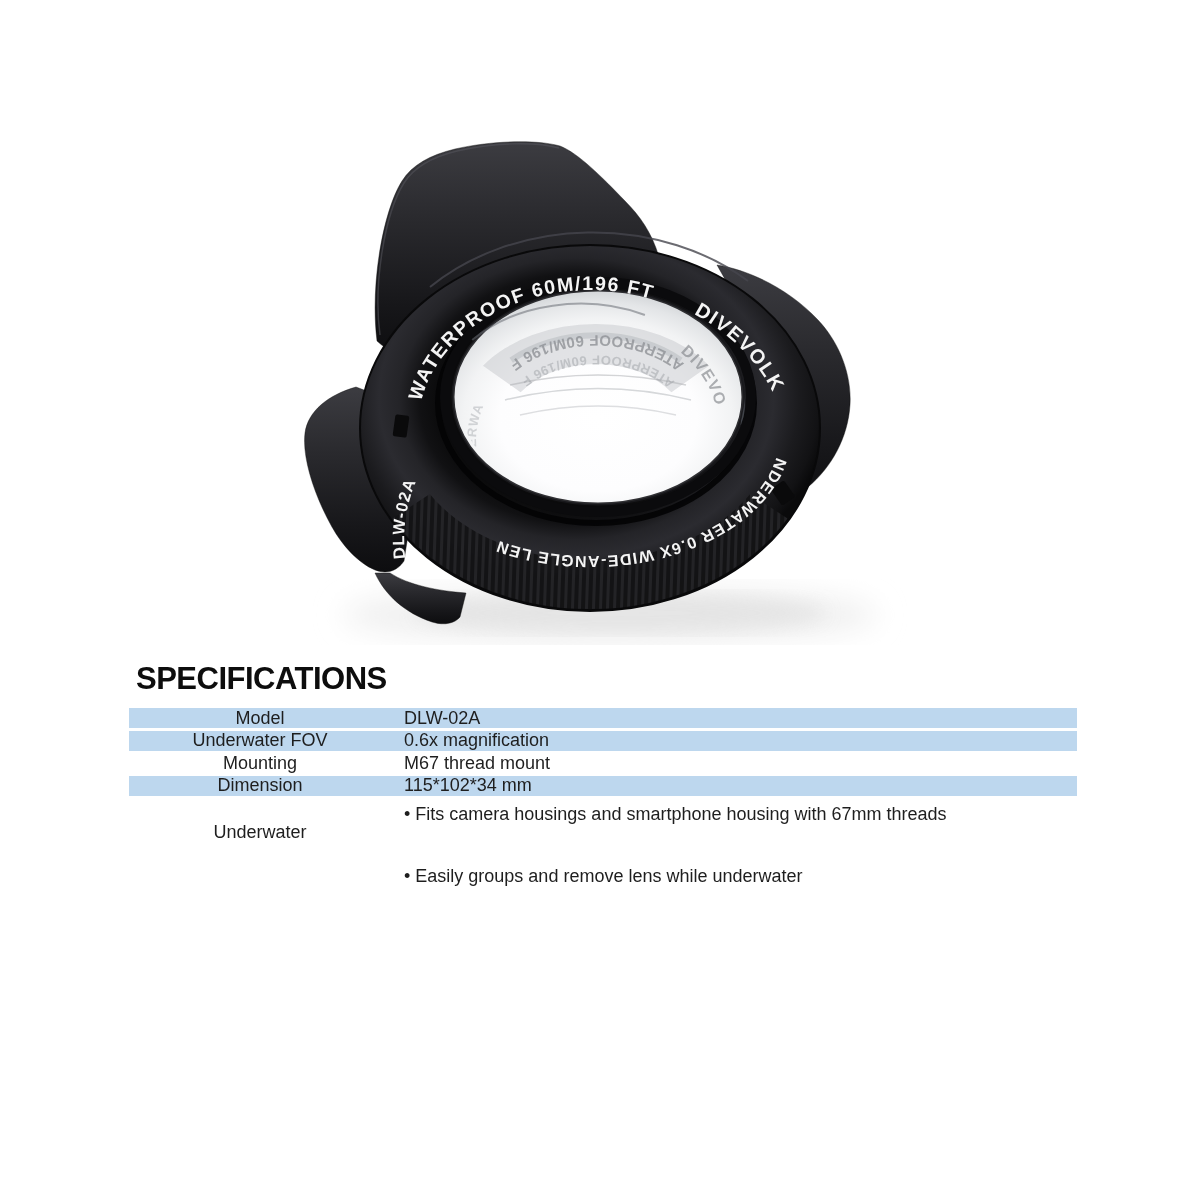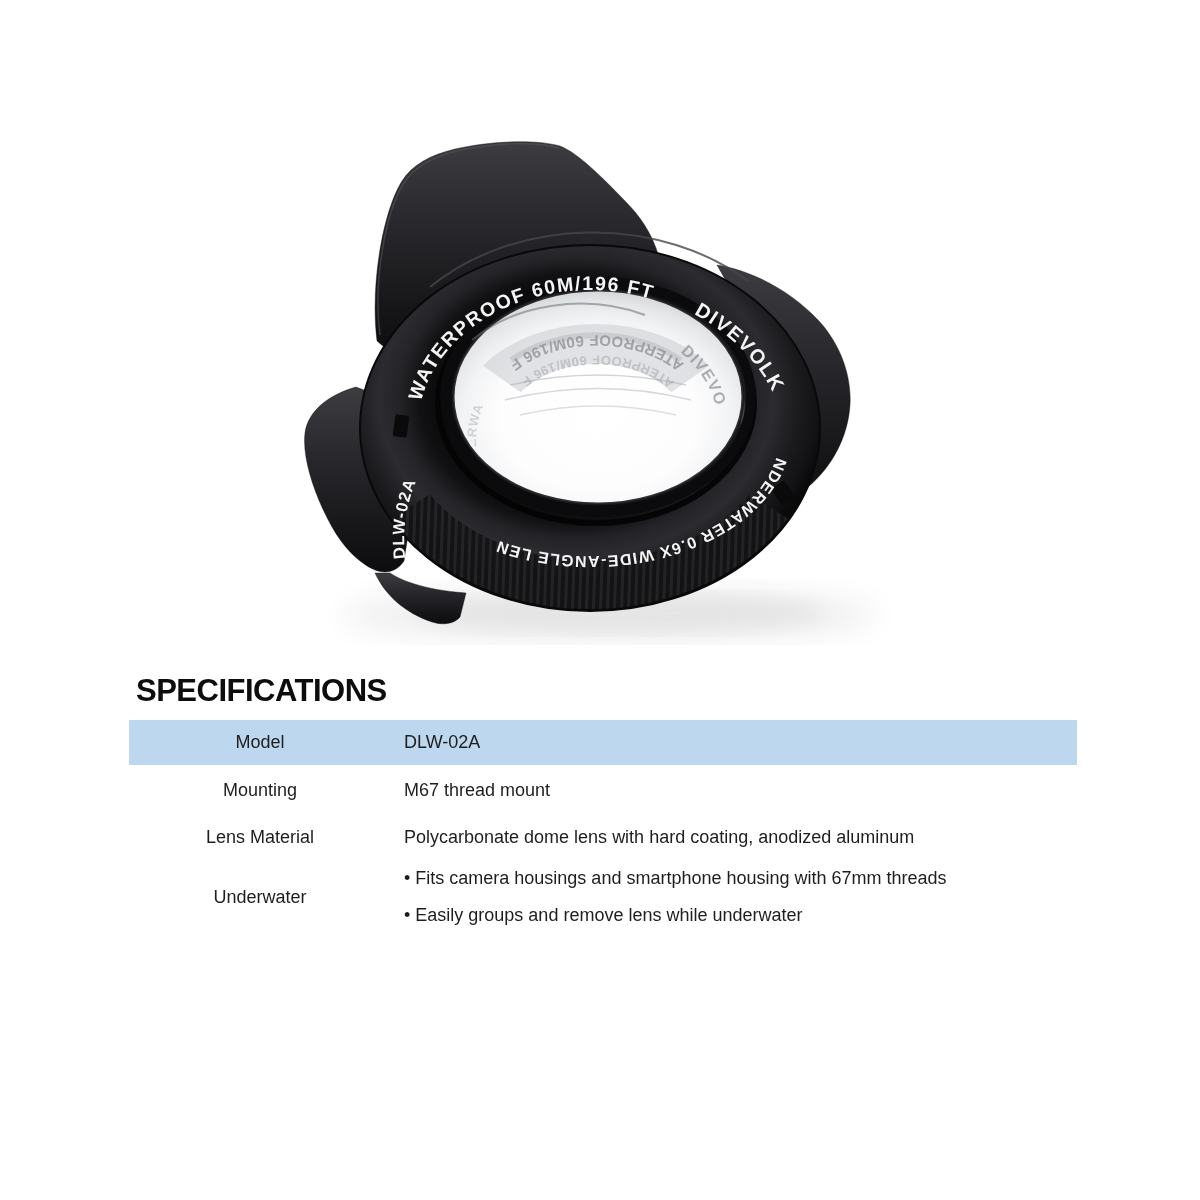--- a/index.html
+++ b/index.html
@@ -4,33 +4,33 @@
 <style>
   html,body{margin:0;padding:0;}
   body{
     width:1200px;height:1200px;position:relative;background:#ffffff;
     font-family:"Liberation Sans",sans-serif;overflow:hidden;
     -webkit-font-smoothing:antialiased;
   }
   .photo-wrap{position:absolute;left:280px;top:115px;width:640px;height:530px;}
   .specs{position:absolute;left:129px;top:661px;width:948px;}
   .specs h1{
-    margin:12px 0 11px 7px;font-size:31px;font-weight:700;color:#0d0d0d;
+    margin:0 0 11px 7px;font-size:31px;font-weight:700;color:#0d0d0d;
     letter-spacing:-0.5px;line-height:36px;
   }
   .spec-table{width:100%;}
   .spec-row{
-    display:flex;align-items:center;height:45px;margin-bottom:2.6px;
+    display:flex;align-items:center;height:20px;margin-bottom:2.6px;
     font-size:18px;color:#1e1e1e;background:#ffffff;
   }
   .spec-row.blue{background:var(--row-blue,#BDD7EE);}
   .spec-label{width:262px;flex:none;text-align:center;}
   .spec-value{flex:1;padding-left:13px;}
   .spec-row.desc{height:69px;}
-  .bullets div{line-height:37px;}
+  .bullets div{line-height:37px;margin-top:25px;}
   svg text{font-family:"Liberation Sans",sans-serif;}
 </style>
 </head>
 <body>
 
 <div class="photo-wrap">
   <svg width="640" height="530" viewBox="0 0 640 530">
     <defs>
       <radialGradient id="ringG" cx="0.47" cy="0.42" r="0.55">
         <stop offset="0.55" stop-color="#0b0b0c"></stop>
@@ -149,27 +149,31 @@
 </div>
 
 <div class="specs">
   <h1>SPECIFICATIONS</h1>
   <div class="spec-table">
 
     <div class="spec-row blue">
       <div class="spec-label">Model</div>
       <div class="spec-value">DLW-02A</div>
     </div>
+    <div class="spec-row blue">
+      <div class="spec-label">Underwater FOV</div>
+      <div class="spec-value">0.6x magnification</div>
+    </div>
     <div class="spec-row">
       <div class="spec-label">Mounting</div>
       <div class="spec-value">M67 thread mount</div>
     </div>
-    <div class="spec-row">
-      <div class="spec-label">Lens Material</div>
-      <div class="spec-value">Polycarbonate dome lens with hard coating, anodized aluminum</div>
+    <div class="spec-row blue">
+      <div class="spec-label">Dimension</div>
+      <div class="spec-value">115*102*34 mm</div>
     </div>
     <div class="spec-row desc">
       <div class="spec-label">Underwater</div>
       <div class="spec-value bullets">
         <div>• Fits camera housings and smartphone housing with 67mm threads</div>
         <div>• Easily groups and remove lens while underwater</div>
       </div>
     </div>
 
   </div>

